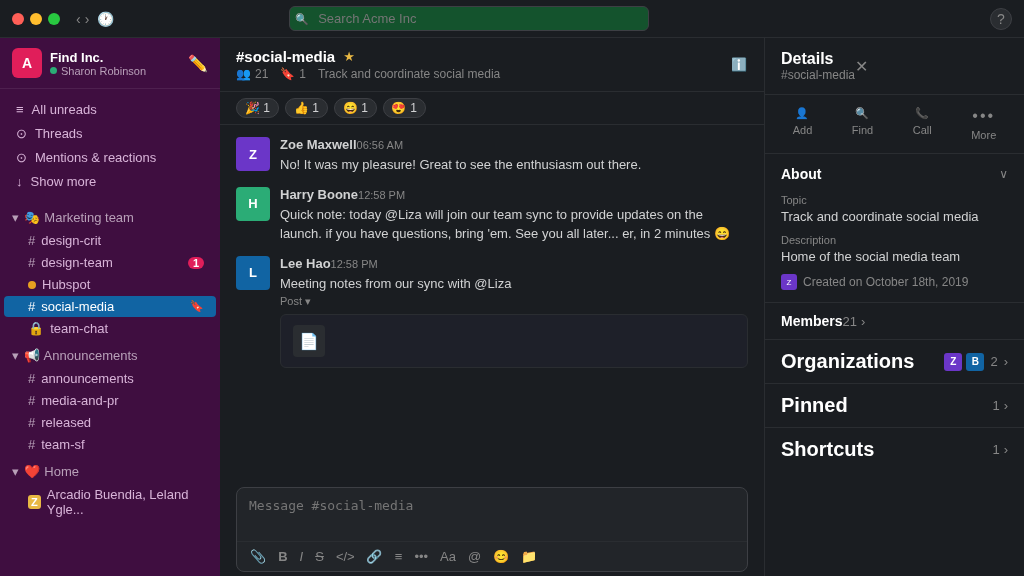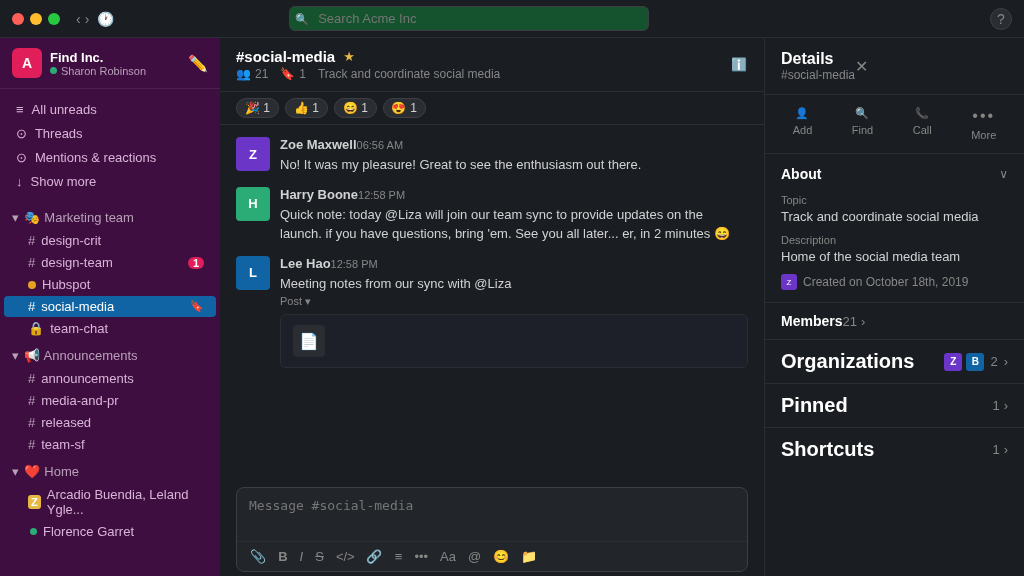--- a/index.html
+++ b/index.html
@@ -246,24 +246,20 @@
     </div>
 
     <div class="sidebar-section">
       <div class="section-header">
         <span>▾</span>
         <span>❤️ Home</span>
       </div>
       <div class="channel-item">
         <span style="font-size:11px;background:#e8b844;border-radius:3px;padding:1px 3px;color:white;font-weight:bold;">Z</span>
         <span>Arcadio Buendia, Leland Ygle...</span>
-      </div>
-      <div class="channel-item">
-        <span class="status-dot" style="margin-left:2px;"></span>
-        <span>Florence Garret</span>
       </div>
     </div>
   </div>
 
   <div class="chat-area">
     <div class="chat-header">
       <div>
         <div class="channel-title">
           <h2>#social-media</h2>
           <span class="star-icon">★</span>

